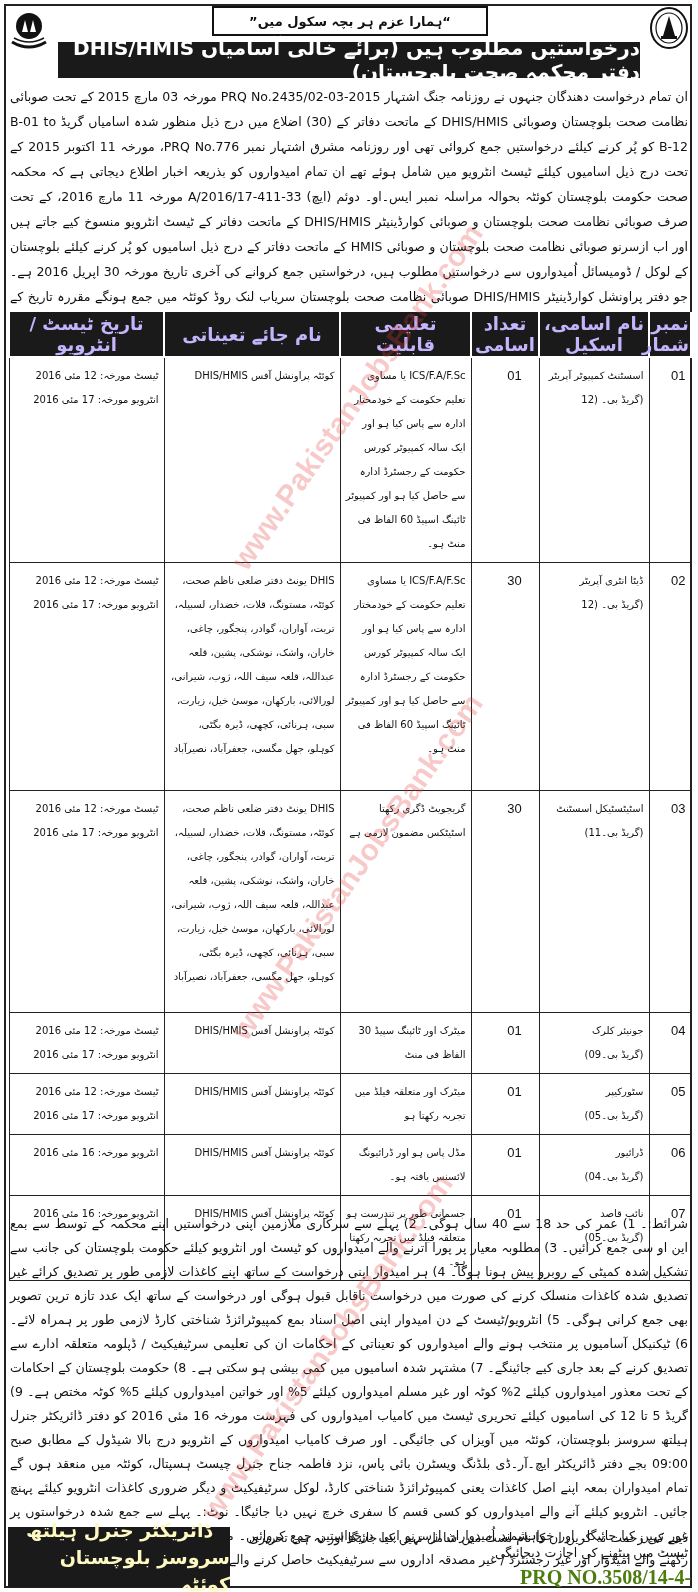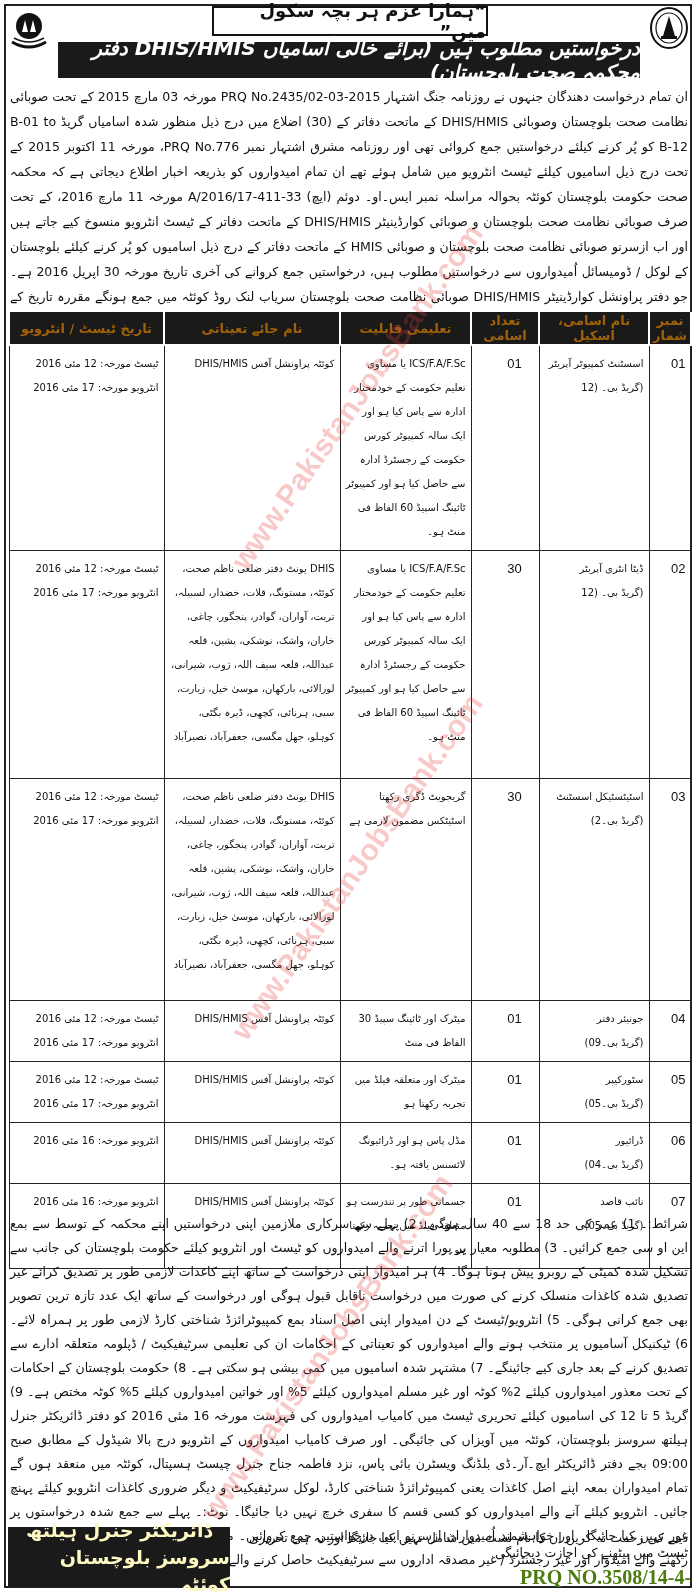--- a/index.html
+++ b/index.html
@@ -2,26 +2,26 @@
 <html><head>
 <meta charset="utf-8">
 <style>
   html, body { margin:0; padding:0; background:#ffffff; }
   body { width:698px; height:1592px; overflow:hidden; font-family:"DejaVu Sans", sans-serif; color:#111; }
   .page { position:absolute; left:0; top:0; width:698px; height:1592px; background:#fff; }
   .frame { position:absolute; left:4px; top:4px; width:688px; height:1584px; border:2px solid #222; box-sizing:border-box; }
   .logo { position:absolute; width:42px; height:44px; }
   .logo-left { left:8px; top:8px; }
   .logo-right { left:648px; top:6px; }
-  .slogan { position:absolute; left:212px; top:6px; width:276px; height:30px; border:2px solid #111; box-sizing:border-box; display:flex; align-items:center; justify-content:center; font-weight:bold; font-size:18px; direction:rtl; }
-  .title-bar { position:absolute; left:58px; top:42px; width:582px; height:36px; background:#1a1a1a; color:#fff; display:flex; align-items:center; justify-content:center; font-weight:bold; font-size:20px; direction:rtl;font-style:italic; }
+  .slogan { position:absolute; left:212px; top:6px; width:276px; height:30px; border:2px solid #111; box-sizing:border-box; display:flex; align-items:center; justify-content:center; font-weight:bold; font-size:13px; direction:rtl; }
+  .title-bar { position:absolute; left:58px; top:42px; width:582px; height:36px; background:#1a1a1a; color:#fff; display:flex; align-items:center; justify-content:center; font-weight:bold; font-size:20px; direction:rtl; }
   .intro { position:absolute; left:10px; top:84px; width:678px; direction:rtl; text-align:justify; font-size:12.5px; line-height:25px; }
   .intro p { margin:0; }
   table.jobs { position:absolute; left:8px; top:312px; width:682px; border-collapse:collapse; direction:rtl; table-layout:fixed; }
-  table.jobs th { background:#1a1a1a; color:#a16207; font-weight:bold; font-size:13px; height:28px; border:2px solid #fff; border-top:none; }
+  table.jobs th { background:#1a1a1a; color:#c4b5fd; font-weight:bold; font-size:18px; height:28px; border:2px solid #fff; border-top:none; }
   table.jobs td { border:1.5px solid #222; vertical-align:top; font-size:10px; line-height:24px; padding:6px 5px; text-align:right; }
   table.jobs td.num, table.jobs td.cnt { text-align:center; font-family:"Liberation Sans", sans-serif; font-size:13px;padding-left:24px; }
   .dates div { direction:rtl; white-space:nowrap; }
   .cond { position:absolute; left:10px; top:1212px; width:678px; direction:rtl; text-align:justify; font-size:12.5px; line-height:24px; }
   .cond p { margin:0; }
   .signbox { position:absolute; left:8px; top:1527px; width:222px; height:60px; background:#1a1a1a; color:#fef9c3; font-weight:bold; font-size:19px; direction:rtl; display:flex; flex-direction:column; justify-content:center; align-items:center; line-height:27px; }
   .prq { position:absolute; left:520px; top:1566px; font-family:Liberation Serif, serif; font-size:20px; font-weight:bold; color:#4d7c0f; }
   .last-line { position:absolute; left:238px; top:1530px; width:450px; direction:rtl; font-size:12.5px; text-align:right; }
   .wm { position:absolute; color:rgba(230,60,60,0.28); font-family:"Liberation Sans", sans-serif; font-size:30px; font-weight:bold; transform:rotate(-55deg); pointer-events:none; white-space:nowrap; }
 </style>
@@ -97,34 +97,34 @@
         <td>DHIS یونٹ دفتر ضلعی ناظم صحت، کوئٹہ، مستونگ، قلات، خضدار، لسبیلہ، تربت، آواران، گوادر، پنجگور، چاغی، خاران، واشک، نوشکی، پشین، قلعہ عبداللہ، قلعہ سیف اللہ، ژوب، شیرانی، لورالائی، بارکھان، موسیٰ خیل، زیارت، سبی، ہرنائی، کچھی، ڈیرہ بگٹی، کوہلو، جھل مگسی، جعفرآباد، نصیرآباد</td>
         <td class="dates">
             <div>ٹیسٹ مورخہ: 12 مئی 2016</div>
             <div>انٹرویو مورخہ: 17 مئی 2016</div>
           </td>
       </tr>
       <tr style="height:222px">
         <td class="num">03</td>
         <td>
             <div>اسٹیٹسٹیکل اسسٹنٹ</div>
-            <div>(گریڈ بی۔2)</div>
+            <div>(گریڈ بی۔11)</div>
           </td>
         <td class="cnt">30</td>
         <td>گریجویٹ ڈگری رکھتا اسٹیٹکس مضمون لازمی ہے</td>
         <td>DHIS یونٹ دفتر ضلعی ناظم صحت، کوئٹہ، مستونگ، قلات، خضدار، لسبیلہ، تربت، آواران، گوادر، پنجگور، چاغی، خاران، واشک، نوشکی، پشین، قلعہ عبداللہ، قلعہ سیف اللہ، ژوب، شیرانی، لورالائی، بارکھان، موسیٰ خیل، زیارت، سبی، ہرنائی، کچھی، ڈیرہ بگٹی، کوہلو، جھل مگسی، جعفرآباد، نصیرآباد</td>
         <td class="dates">
             <div>ٹیسٹ مورخہ: 12 مئی 2016</div>
             <div>انٹرویو مورخہ: 17 مئی 2016</div>
           </td>
       </tr>
       <tr style="height:54px">
         <td class="num">04</td>
         <td>
-            <div>جونیئر دفتر</div>
+            <div>جونیئر کلرک</div>
             <div>(گریڈ بی۔09)</div>
           </td>
         <td class="cnt">01</td>
         <td>میٹرک اور ٹائپنگ سپیڈ 30 الفاظ فی منٹ</td>
         <td>کوئٹہ پراونشل آفس DHIS/HMIS</td>
         <td class="dates">
             <div>ٹیسٹ مورخہ: 12 مئی 2016</div>
             <div>انٹرویو مورخہ: 17 مئی 2016</div>
           </td>
       </tr>

